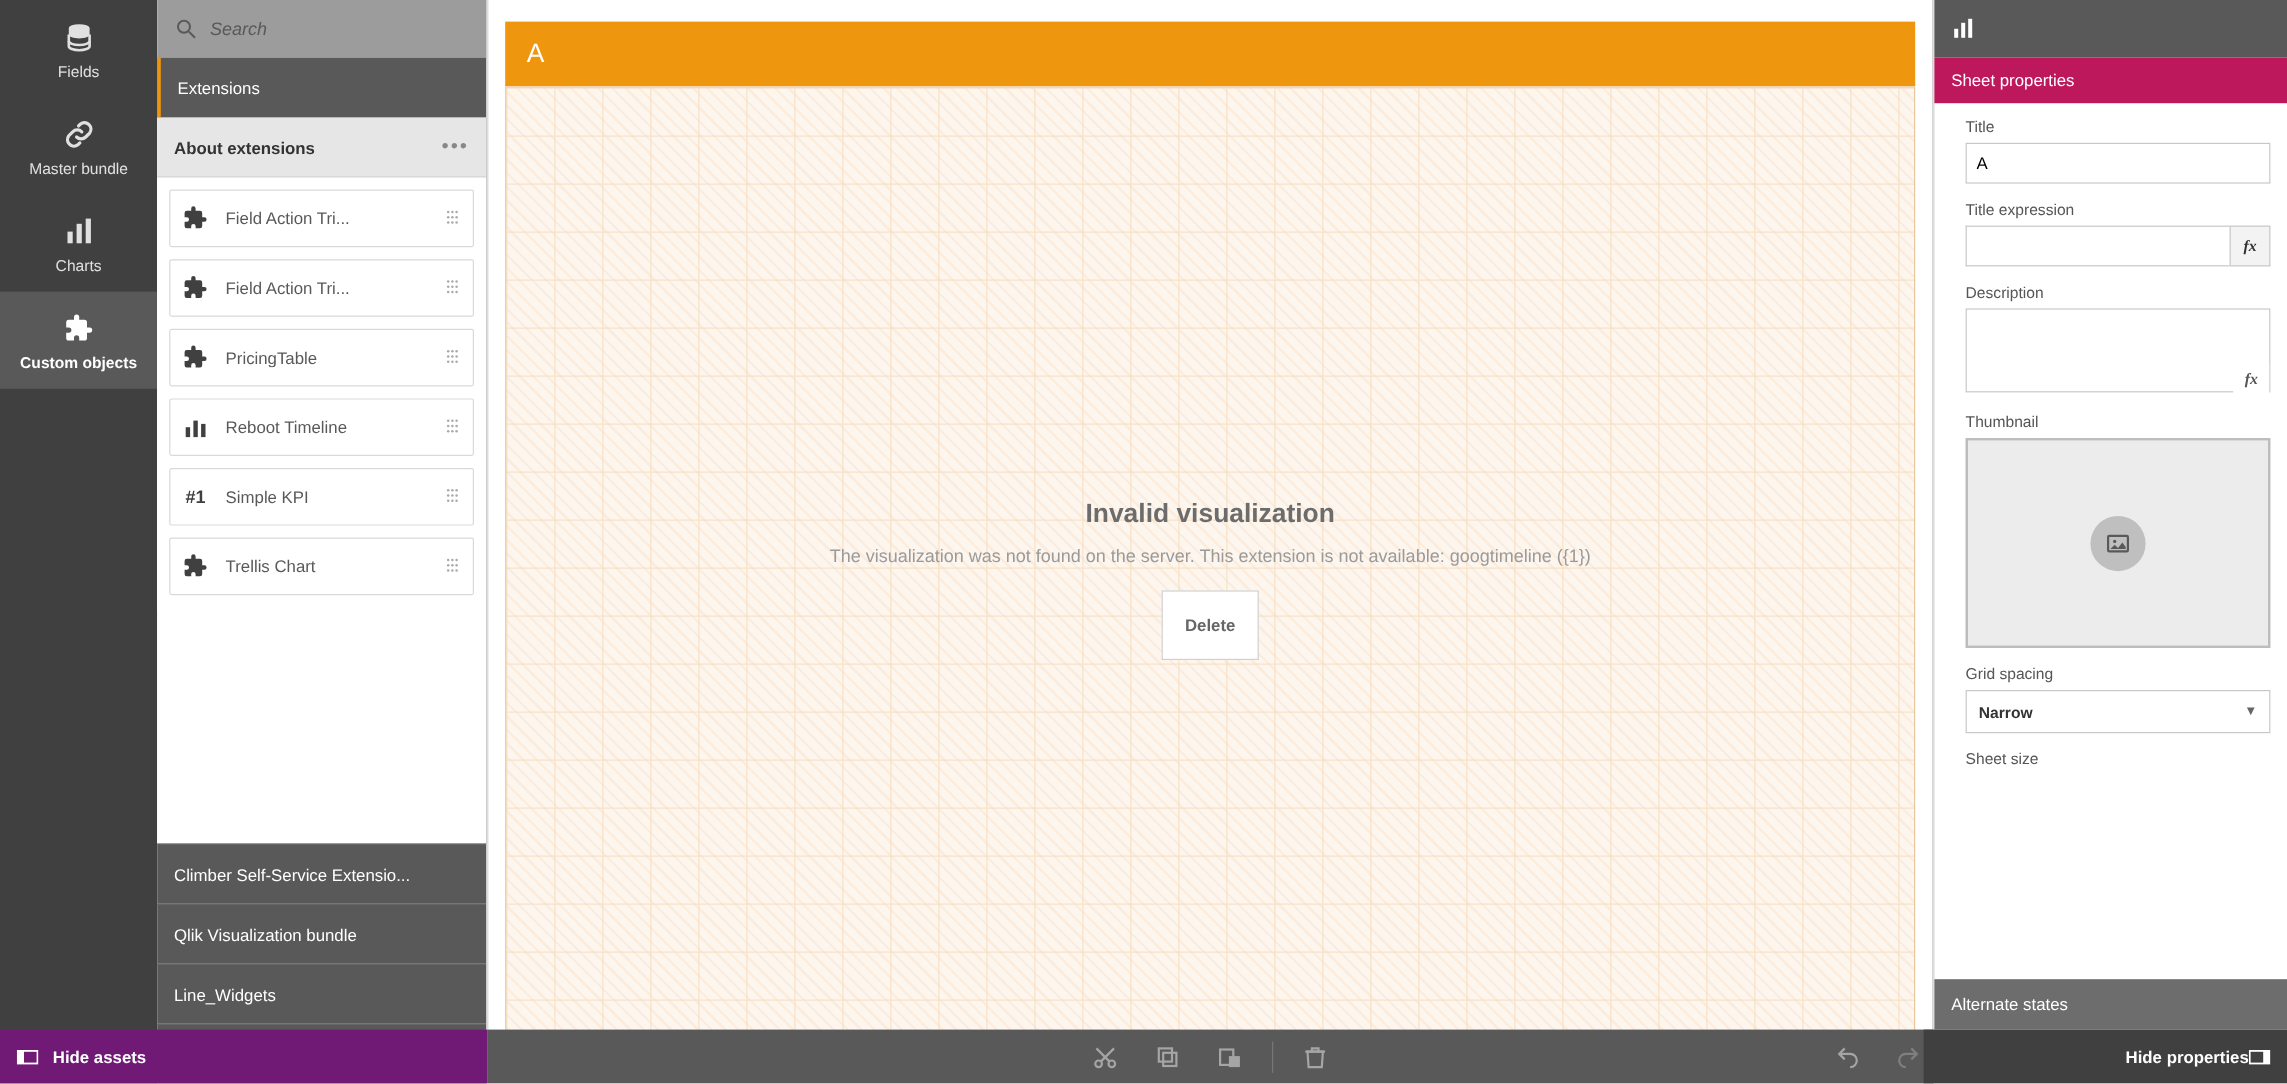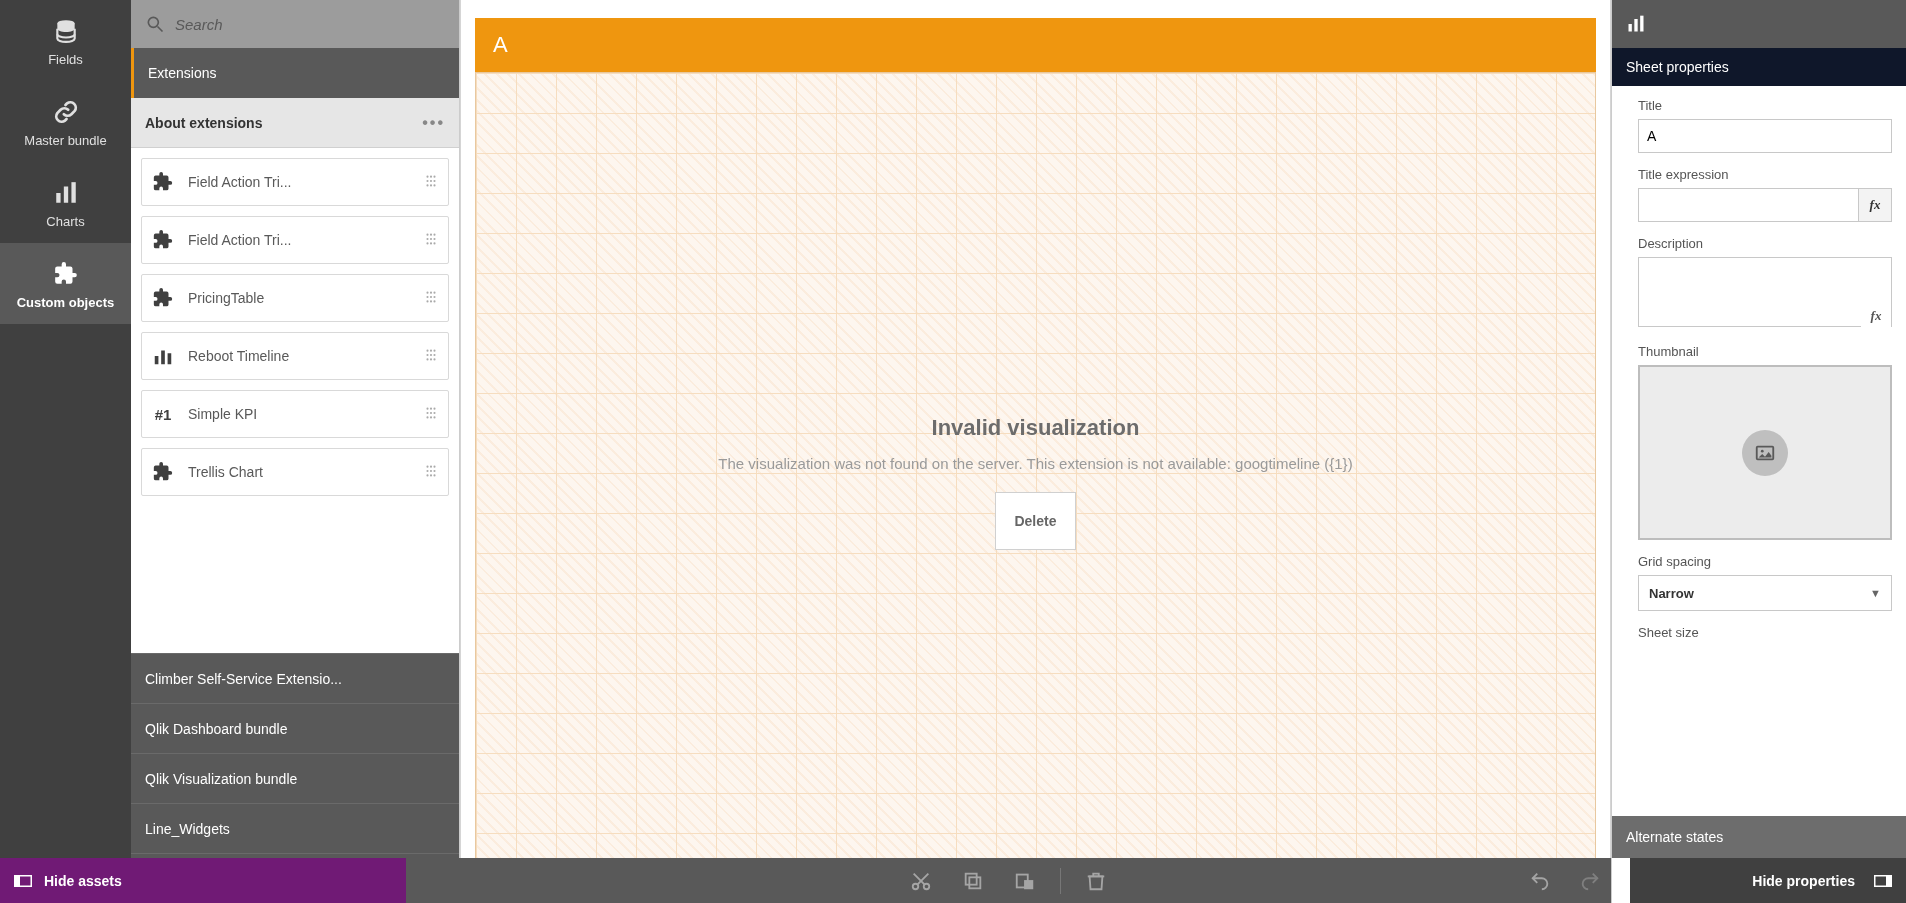--- a/index.html
+++ b/index.html
@@ -13,21 +13,21 @@
   .nav-item { display: flex; flex-direction: column; align-items: center; justify-content: center; padding: 18px 5px 14px 5px; color: #e0e0e0; cursor: pointer; font-size: 13px; gap: 8px; }
   .nav-item span.lbl { text-align: left; }
   .nav-item.selected { background: #595959; color: #fff; font-weight: 600; }
   .nav-item svg { width: 26px; height: 26px; fill: #e0e0e0; }
   .nav-item.selected svg { fill: #fff; }
   .nav-spacer { flex: 1; }
   .nav-bottom { height: 45px; display:flex; align-items:center; justify-content:center; }
   .nav-bottom svg { width:22px; height:22px; fill:#e0e0e0; }
 
   
-  .assets { width: 329px; background: #fff; display: flex; flex-direction: column; border-right: 1px solid #ccc; }
+  .assets { width: 275px; background: #fff; display: flex; flex-direction: column; border-right: 1px solid #ccc; }
   .search-bar { height: 48px; background: #9c9c9c; display: flex; align-items: center; padding: 0 14px; gap: 10px; }
   .search-bar svg { width: 20px; height: 20px; fill: #595959; }
   .search-bar input { flex:1; background: transparent; border: none; outline: none; font-size: 15px; font-style: italic; color: #555; }
   .search-bar input::placeholder { color: #595959; font-style: italic; }
 
   .panel-row { height: 50px; display: flex; align-items: center; padding: 0 14px; font-size: 14px; cursor: pointer; }
   .dark-row { background: #595959; color: #fff; border-left: 3px solid #ef960f; }
   .dark-row .row-lbl { flex:1; }
   .section-head { background: #e6e6e6; color: #333; font-weight: 600; justify-content: space-between; border-bottom:1px solid #d0d0d0; }
   .section-head .dots { color: #888; letter-spacing: 2px; font-size: 16px; }
@@ -70,40 +70,40 @@
   .bottom-toolbar { position:absolute; left:406px; right:295px; bottom:0; height:45px; background:#595959; display:flex; align-items:center; justify-content:center; gap:0; z-index:4; }
   .bt-group { display:flex; align-items:center; gap:30px; padding:0 24px; }
   .bt-sep { width:1px; height:26px; background:#777; }
   .bt-icon { width:22px; height:22px; fill:#a5a5a5; cursor:pointer; }
   .bt-right { position:absolute; right:10px; display:flex; gap:28px; }
 
   
   .props { width:295px; background:#fff; display:flex; flex-direction:column; border-left:1px solid #ccc; }
   .props-header { height:48px; background:#595959; color:#fff; display:flex; align-items:center; padding:0 14px; }
   .props-header svg { width:20px; height:20px; fill:#fff; }
-  .props-subheader { height:38px; background:#0f172a; color:#fff; display:flex; align-items:center; padding:16px 14px; font-size:14px; }
+  .props-subheader { height:38px; background:#be185d; color:#fff; display:flex; align-items:center; padding:16px 14px; font-size:14px; }
   .props-body { flex:1; overflow:auto; padding: 12px 14px 8px 14px; display:flex; flex-direction:column; gap:14px; }
   .field-group { display:flex; flex-direction:column; gap:6px;margin-left:12px; }
   .field-label { font-size:13px; color:#555; }
   .text-input { height:34px; border:1px solid #c8c8c8; padding:0 8px; font-size:14px; outline:none; width:100%; }
   .input-with-fx { display:flex; }
   .input-with-fx .text-input { flex:1; border-right:none; }
   .fx-btn { width:34px; height:34px; border:1px solid #c8c8c8; background:#f3f3f3; display:flex; align-items:center; justify-content:center; font-style:italic; font-weight:700; cursor:pointer; font-family: Georgia, serif; }
   .textarea { height:70px; border:1px solid #c8c8c8; padding:6px 8px; font-size:14px; outline:none; width:100%; resize:none; position:relative; }
   .textarea-wrap { position:relative; }
   .textarea-wrap .fx-corner { position:absolute; right:1px; bottom:1px; width:30px; height:26px; display:flex; align-items:center; justify-content:center; font-style:italic; font-weight:700; color:#555; background:#fff; cursor:pointer; font-family: Georgia, serif; }
   .thumb-box { height:175px; border:2px solid #bdbdbd; background:#ececec; display:flex; align-items:center; justify-content:center; cursor:pointer; }
   .thumb-circle { width:46px; height:46px; border-radius:50%; background:#bfbfbf; display:flex; align-items:center; justify-content:center; }
   .thumb-circle svg { width:22px; height:22px; fill:#595959; }
   .select { height:36px; border:1px solid #c8c8c8; background:#fff; padding:0 10px; display:flex; align-items:center; justify-content:space-between; font-weight:600; cursor:pointer; }
   .select .caret { font-size:11px; color:#666; }
   .props-section-dark { height:42px; background:#6d6d6d; color:#fff; display:flex; align-items:center; padding:0 14px; font-size:14px; }
 
   
-  .hide-props-bar { position:absolute; right:0; bottom:0; height:45px; width:276px; background:#404040; color:#fff; display:flex; align-items:center; justify-content:flex-end; padding:0 14px; gap:19px; font-weight:600; font-size:14px; z-index:5; cursor:pointer; }
+  .hide-props-bar { position:absolute; right:0; bottom:0; height:45px; width:303px; background:#404040; color:#fff; display:flex; align-items:center; justify-content:flex-end; padding:0 14px; gap:0; font-weight:600; font-size:14px; z-index:5; cursor:pointer; }
   .hide-props-bar svg { width:18px; height:14px; fill:#fff; }
 
 </style>
 </head>
 <body>
 
 <div class="app">
 
   <div class="nav-rail">
     <div class="nav-item">
@@ -271,21 +271,20 @@
               <circle cx="12" cy="8" r="1.2"></circle>
               <circle cx="4" cy="13" r="1.2"></circle>
               <circle cx="8" cy="13" r="1.2"></circle>
               <circle cx="12" cy="13" r="1.2"></circle>
             </svg></span>
       </div>
     </div>
 
     <div class="bundle-list">
       <div class="bundle-row">Climber Self-Service Extensio...</div>
-      <div class="bundle-row">Qlik Dashboard bundle</div>
       <div class="bundle-row">Qlik Visualization bundle</div>
       <div class="bundle-row">Line_Widgets</div>
       <div class="bundle-row">Lines</div>
     </div>
   </div>
 
   <div class="canvas-area">
     <div class="canvas-inner">
       <div class="sheet-title-bar">
         <span>A</span>

